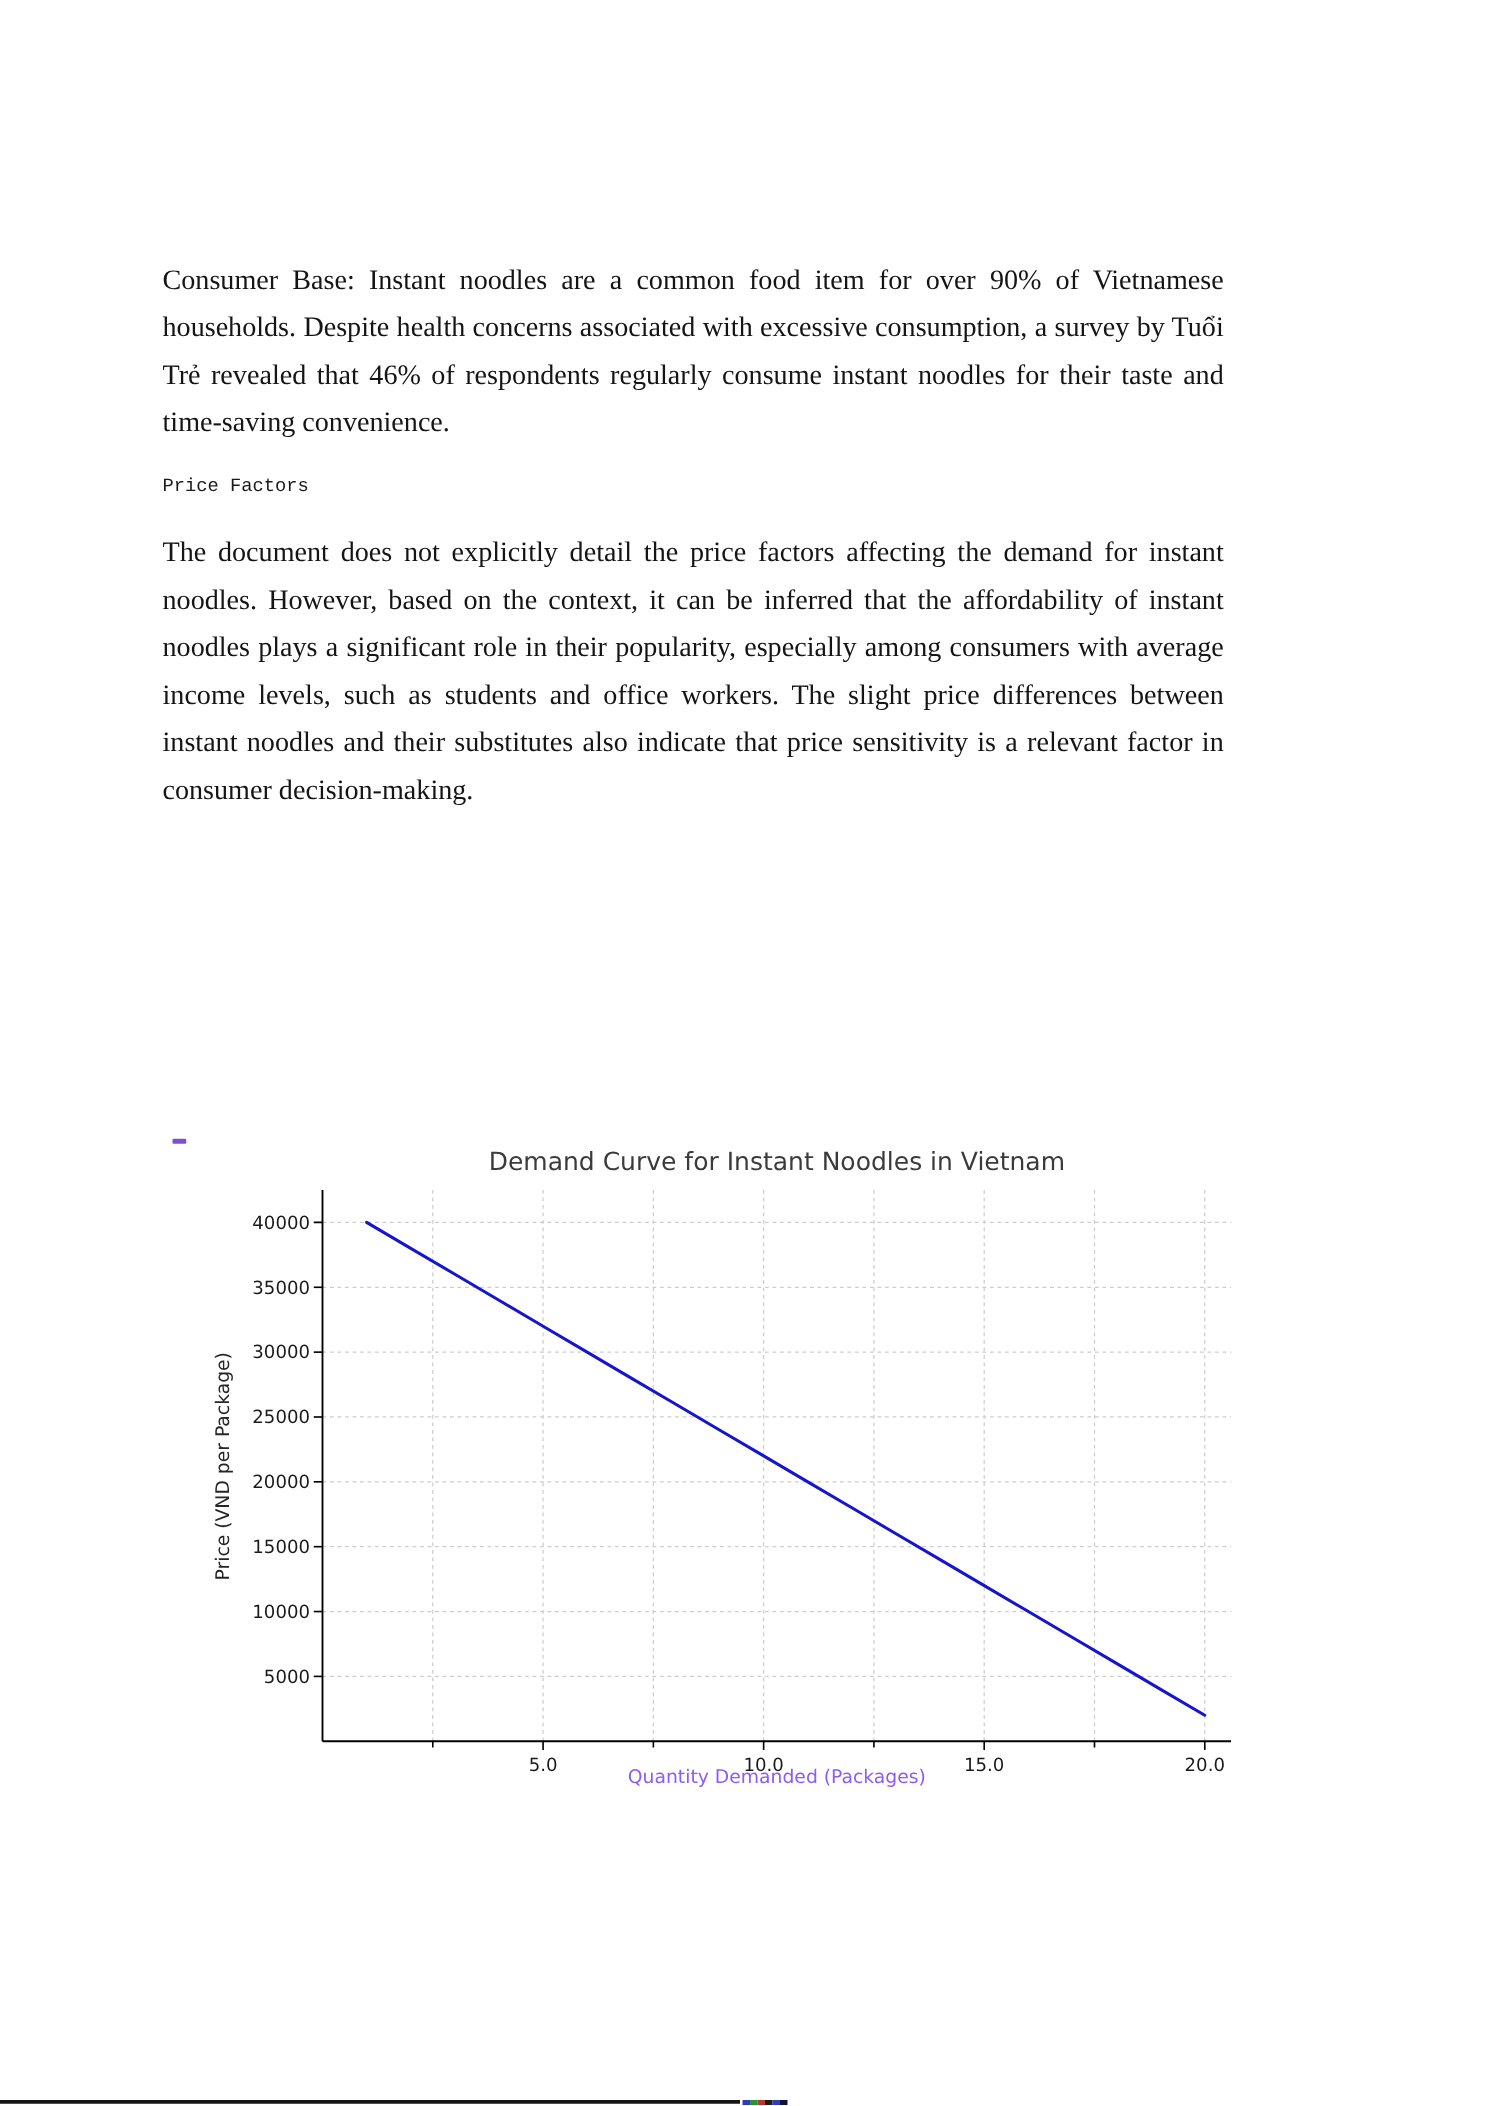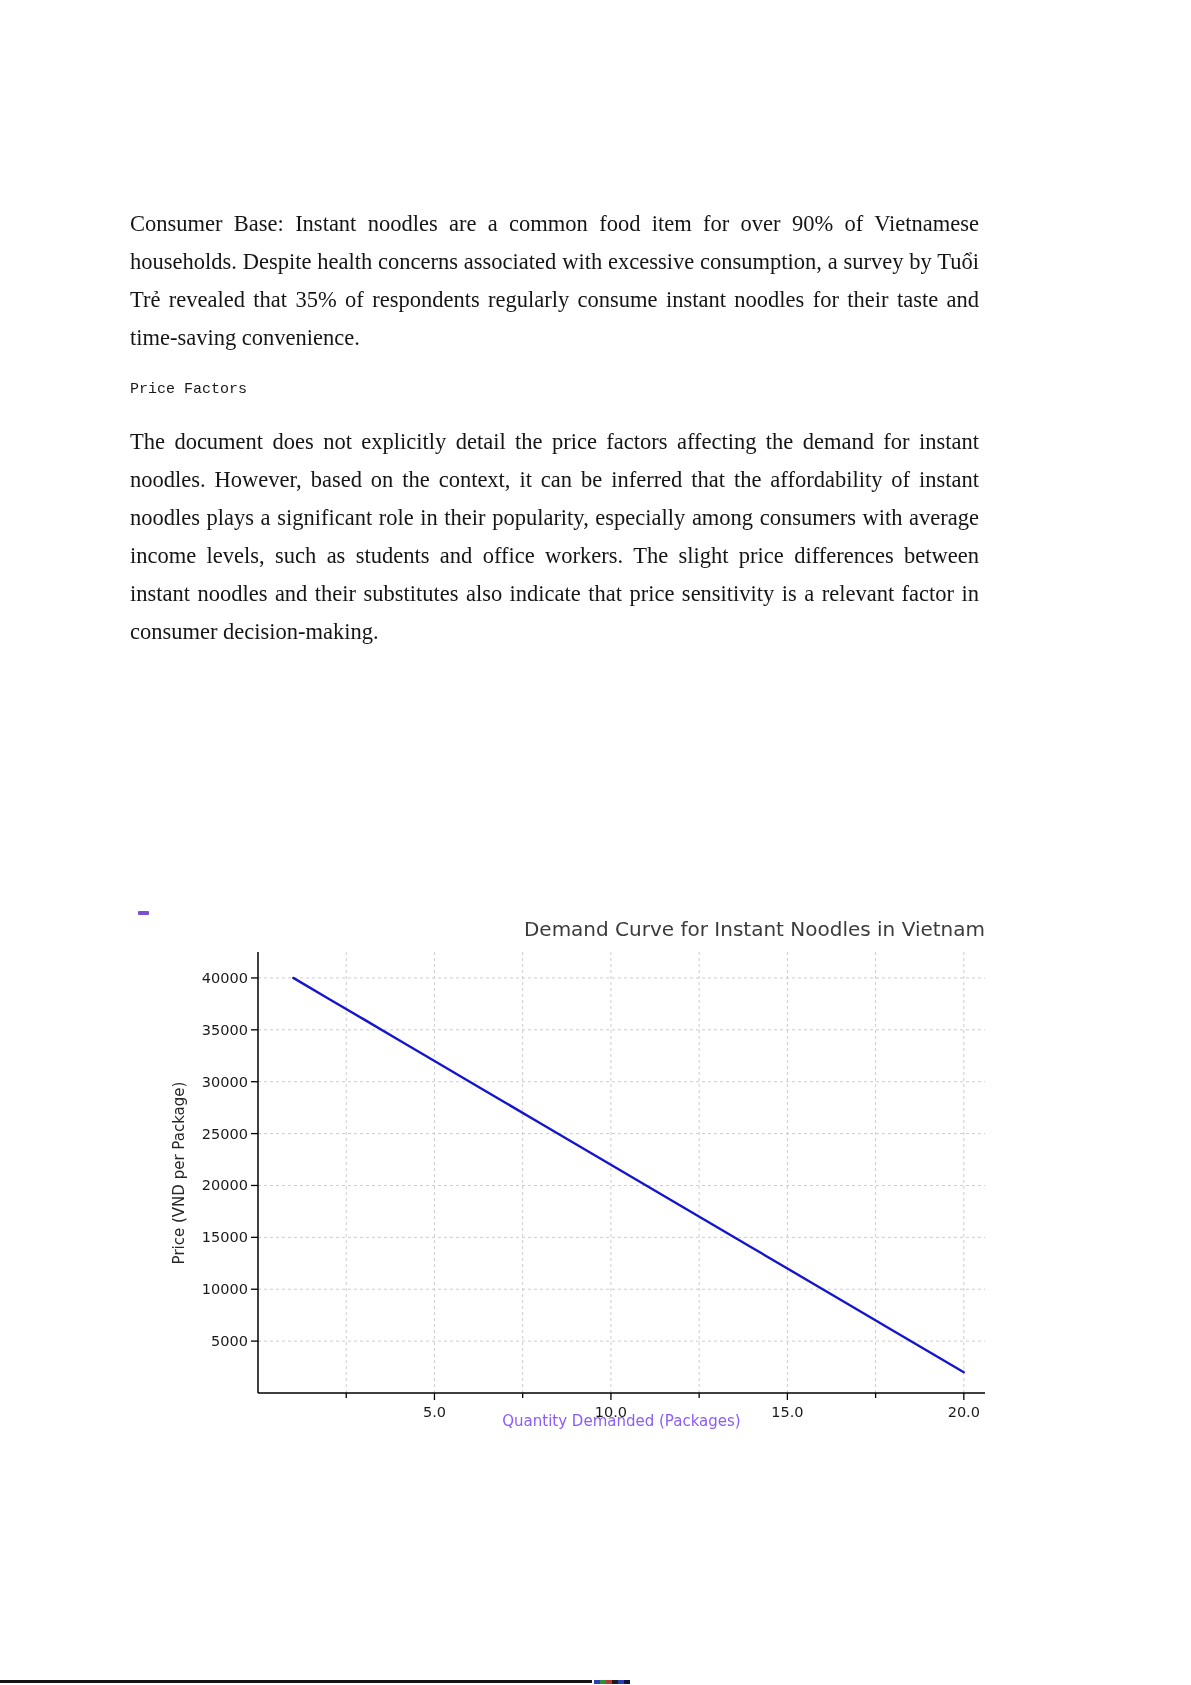--- a/index.html
+++ b/index.html
@@ -40,21 +40,21 @@
   
   .chart-figure{
     position:absolute;
     left:165px;top:893px;
     width:820px;height:560px;
     font-family:"DejaVu Sans", sans-serif;
   }
   .chart-title{
     position:absolute;
     left:93px;top:24px;width:727px;
-    text-align:right;
+    text-align:center;
     font-size:20px;
     color:#3b3b3b;
   }
   .chart-xlabel{
     position:absolute;
     left:93px;top:519px;width:727px;
     text-align:center;
     font-size:15px;
     color:#8b5cf6;
   }
@@ -85,21 +85,21 @@
     display:flex;
   }
   .next-page-sliver span{display:block;width:6px;height:4px;}
 </style>
 </head>
 <body>
 
 <div class="page">
 
   <div class="text-col">
-    <p class="para">Consumer Base: Instant noodles are a common food item for over 90% of Vietnamese households. Despite health concerns associated with excessive consumption, a survey by Tuổi Trẻ revealed that 35% of respondents regularly consume instant noodles for their taste and time-saving convenience.</p>
+    <p class="para">Consumer Base: Instant noodles are a common food item for over 90% of Vietnamese households. Despite health concerns associated with excessive consumption, a survey by Tuổi Trẻ revealed that 46% of respondents regularly consume instant noodles for their taste and time-saving convenience.</p>
     <p class="heading">Price Factors</p>
     <p class="para">The document does not explicitly detail the price factors affecting the demand for instant noodles. However, based on the context, it can be inferred that the affordability of instant noodles plays a significant role in their popularity, especially among consumers with average income levels, such as students and office workers. The slight price differences between instant noodles and their substitutes also indicate that price sensitivity is a relevant factor in consumer decision-making.</p>
     <div class="spacer"></div>
   </div>
 
   <div class="anchor-dash" style="background: rgb(125, 79, 211);"></div>
 
   <div class="chart-figure">
     <div class="chart-title">Demand Curve for Instant Noodles in Vietnam</div>
     <div class="chart-ylabel">Price (VND per Package)</div>

